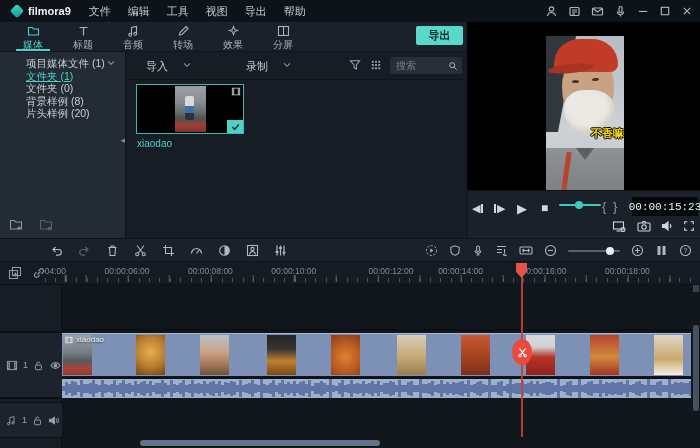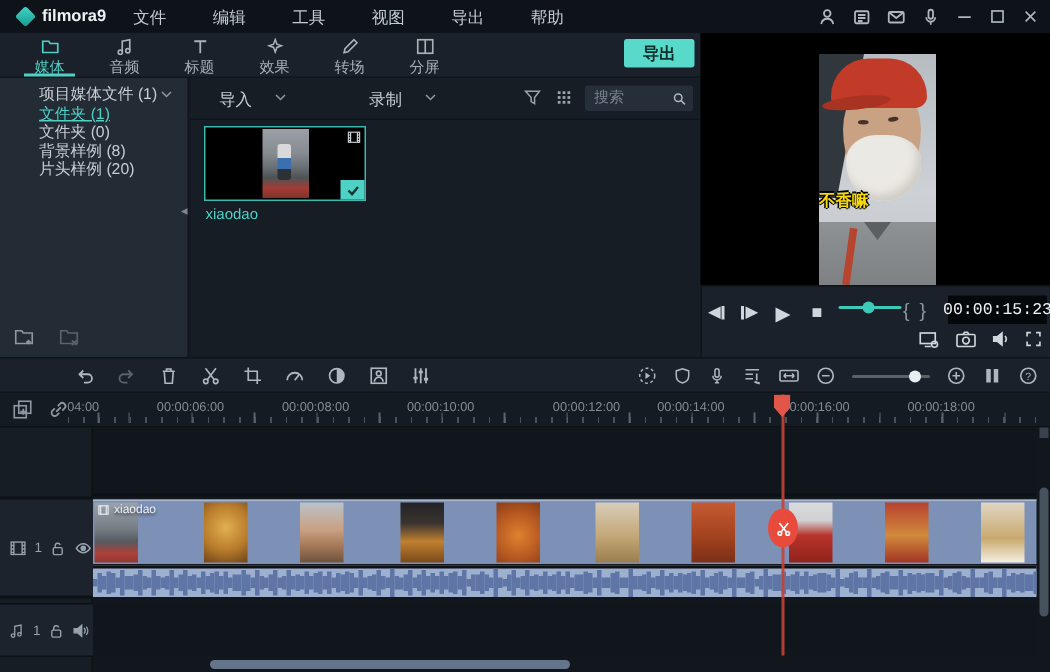--- a/index.html
+++ b/index.html
@@ -6,21 +6,21 @@
   .window{position:relative;width:700px;height:448px;background:#151b22;overflow:hidden;
     font-family:"Liberation Sans",sans-serif;
     box-shadow:inset 0 -2px 0 #17a89c, inset 1px 0 0 #0f6f68, inset -1px 0 0 #0f6f68;}
   svg{display:block;}
   .ic{color:#aeb6bf;}
   
   .titlebar{position:absolute;top:0;left:0;width:700px;height:22px;background:#0d1318;display:flex;align-items:center;}
   .logo{display:flex;align-items:center;gap:6px;padding-left:12px;}
   .logo-diamond{width:10px;height:10px;background:linear-gradient(135deg,#3fd6c6,#169a8e);transform:rotate(45deg);border-radius:2px;}
   .logo-text{color:#eef2f5;font-size:11px;font-weight:bold;}
-  .menus{display:flex;gap:31px;margin-left:18px;}
+  .menus{display:flex;gap:17px;margin-left:18px;}
   .menu-item{color:#c3cbd3;font-size:11px;cursor:default;}
   .window-title{position:absolute;left:80px;right:0;text-align:center;color:#ccd3da;font-size:11px;}
   .win-icons{position:absolute;right:7px;top:0;height:22px;display:flex;gap:10px;align-items:center;}
   
   .tabbar{position:absolute;top:22px;left:0;width:467px;height:30px;background:#1a212a;border-bottom:1px solid #10151b;box-sizing:border-box;display:flex;padding-left:8px;}
   .tab{min-width:40px;padding:3px 5px 0 5px;display:flex;flex-direction:column;align-items:center;gap:1px;color:#a9b1ba;font-size:10px;position:relative;cursor:default;}
   .tab.active{color:#4fd1c5;}
   .tab.active::after{content:"";position:absolute;bottom:0;left:8px;right:8px;height:2px;background:#4fd1c5;}
   .export-btn{position:absolute;left:416px;top:26px;width:47px;height:19px;background:#58d9c9;color:#0c2f2b;font-size:11px;font-weight:bold;display:flex;align-items:center;justify-content:center;border-radius:2px;cursor:default;}
   
@@ -52,21 +52,21 @@
   .video-frame{position:absolute;left:79px;top:14px;width:78px;height:154px;background:linear-gradient(180deg,#b6bcc2,#cdd1d5 60%,#c2c6ca);overflow:hidden;}
   .vf-wedge{position:absolute;left:0;top:0;width:30px;height:96px;background:#30373d;clip-path:polygon(0 0,100% 0,40% 100%,0 100%);}
   .vf-cap{position:absolute;left:8px;top:3px;width:64px;height:33px;background:#c23b28;border-radius:32px 32px 10px 8px;}
   .vf-capbrim{position:absolute;left:2px;top:28px;width:46px;height:9px;background:#a93322;border-radius:50%;transform:rotate(-6deg);}
   .vf-face{position:absolute;left:16px;top:18px;width:52px;height:76px;background:#c9a183;border-radius:48% 52% 50% 50%/42% 42% 58% 58%;}
   .vf-eye{position:absolute;width:7px;height:3px;background:#463227;border-radius:50%;}
   .vf-mask{position:absolute;left:18px;top:54px;width:50px;height:44px;background:#ebe9e4;border-radius:42% 46% 52% 52%/40% 40% 60% 60%;box-shadow:inset -3px -4px 6px #cfccc4;}
   .vf-shirt{position:absolute;left:0;top:112px;width:78px;height:42px;background:linear-gradient(180deg,#8f9294,#7e8184);}
   .vf-collar{position:absolute;left:30px;top:112px;width:18px;height:12px;background:#5c5f62;clip-path:polygon(0 0,100% 0,50% 100%);}
   .vf-strap{position:absolute;left:18px;top:116px;width:5px;height:38px;background:#b5452f;transform:rotate(8deg);}
-  .vf-sub{position:absolute;left:0;right:0;top:90px;text-align:left;color:#f6d80c;font-size:11px;font-weight:bold;
+  .vf-sub{position:absolute;left:0;right:0;top:90px;text-align:right;color:#f6d80c;font-size:11px;font-weight:bold;
     text-shadow:-1px 0 #000,1px 0 #000,0 -1px #000,0 1px #000;}
   .preview-controls{position:absolute;top:190px;left:467px;width:233px;height:48px;background:#1a212a;border-top:1px solid #0f141a;border-left:1px solid #0f141a;box-sizing:border-box;}
   .pc{position:absolute;color:#cfd6dc;cursor:default;}
   .pc-glyph{font-size:11px;line-height:11px;}
   .frame-btn{display:flex;align-items:center;gap:1px;}
   .frame-bar{width:2px;height:9px;background:#cfd6dc;}
   .vol-line{position:absolute;left:91px;top:13px;width:42px;height:2px;background:#3ecab9;border-radius:1px;}
   .vol-dot{position:absolute;left:16px;top:-3px;width:8px;height:8px;background:#3ecab9;border-radius:50%;}
   .brace{color:#8d97a1;font-size:13px;line-height:13px;}
   .timecode{position:absolute;left:164px;top:6px;width:66px;height:19px;background:#05080b;color:#eef3f7;
@@ -184,51 +184,51 @@
     <div class="tab active">
       <span>
           <svg width="13" height="12" viewBox="0 0 13 12" fill="none" stroke="currentColor" stroke-width="1.1">
             <path d="M1.5 2.5h4l1 1.5h5v6h-10z"></path>
           </svg>
         </span>
       <span>媒体</span>
     </div>
     <div class="tab">
       <span>
+          <svg width="13" height="12" viewBox="0 0 13 12" fill="none" stroke="currentColor" stroke-width="1.2">
+            <path d="M2.5 2.5h8M6.5 2.5v8"></path>
+          </svg>
+        </span>
+      <span>标题</span>
+    </div>
+    <div class="tab">
+      <span>
           <svg width="13" height="12" viewBox="0 0 13 12" fill="none" stroke="currentColor" stroke-width="1.1">
             <path d="M4.5 9.5V2.5l5-1v7"></path>
             <circle cx="3.2" cy="9.8" r="1.4"></circle>
             <circle cx="8.2" cy="8.8" r="1.4"></circle>
           </svg>
         </span>
       <span>音频</span>
     </div>
     <div class="tab">
       <span>
-          <svg width="13" height="12" viewBox="0 0 13 12" fill="none" stroke="currentColor" stroke-width="1.2">
-            <path d="M2.5 2.5h8M6.5 2.5v8"></path>
-          </svg>
-        </span>
-      <span>标题</span>
+          <svg width="13" height="12" viewBox="0 0 13 12" fill="none" stroke="currentColor" stroke-width="1.1">
+            <path d="M9 1.5l2 2-6 6-2.6.6.6-2.6z"></path>
+          </svg>
+        </span>
+      <span>转场</span>
     </div>
     <div class="tab">
       <span>
           <svg width="13" height="12" viewBox="0 0 13 13" fill="none" stroke="currentColor" stroke-width="1.1">
             <path d="M6.5 1.5l1.2 3.3 3.3 1.2-3.3 1.2-1.2 3.3-1.2-3.3L2 6l3.3-1.2z"></path>
           </svg>
         </span>
       <span>效果</span>
-    </div>
-    <div class="tab">
-      <span>
-          <svg width="13" height="12" viewBox="0 0 13 12" fill="none" stroke="currentColor" stroke-width="1.1">
-            <path d="M9 1.5l2 2-6 6-2.6.6.6-2.6z"></path>
-          </svg>
-        </span>
-      <span>转场</span>
     </div>
     <div class="tab">
       <span>
           <svg width="13" height="12" viewBox="0 0 13 12" fill="none" stroke="currentColor" stroke-width="1.1">
             <rect x="1.5" y="1.5" width="10" height="9"></rect>
             <path d="M6.5 1.5v9"></path>
           </svg>
         </span>
       <span>分屏</span>
     </div>

